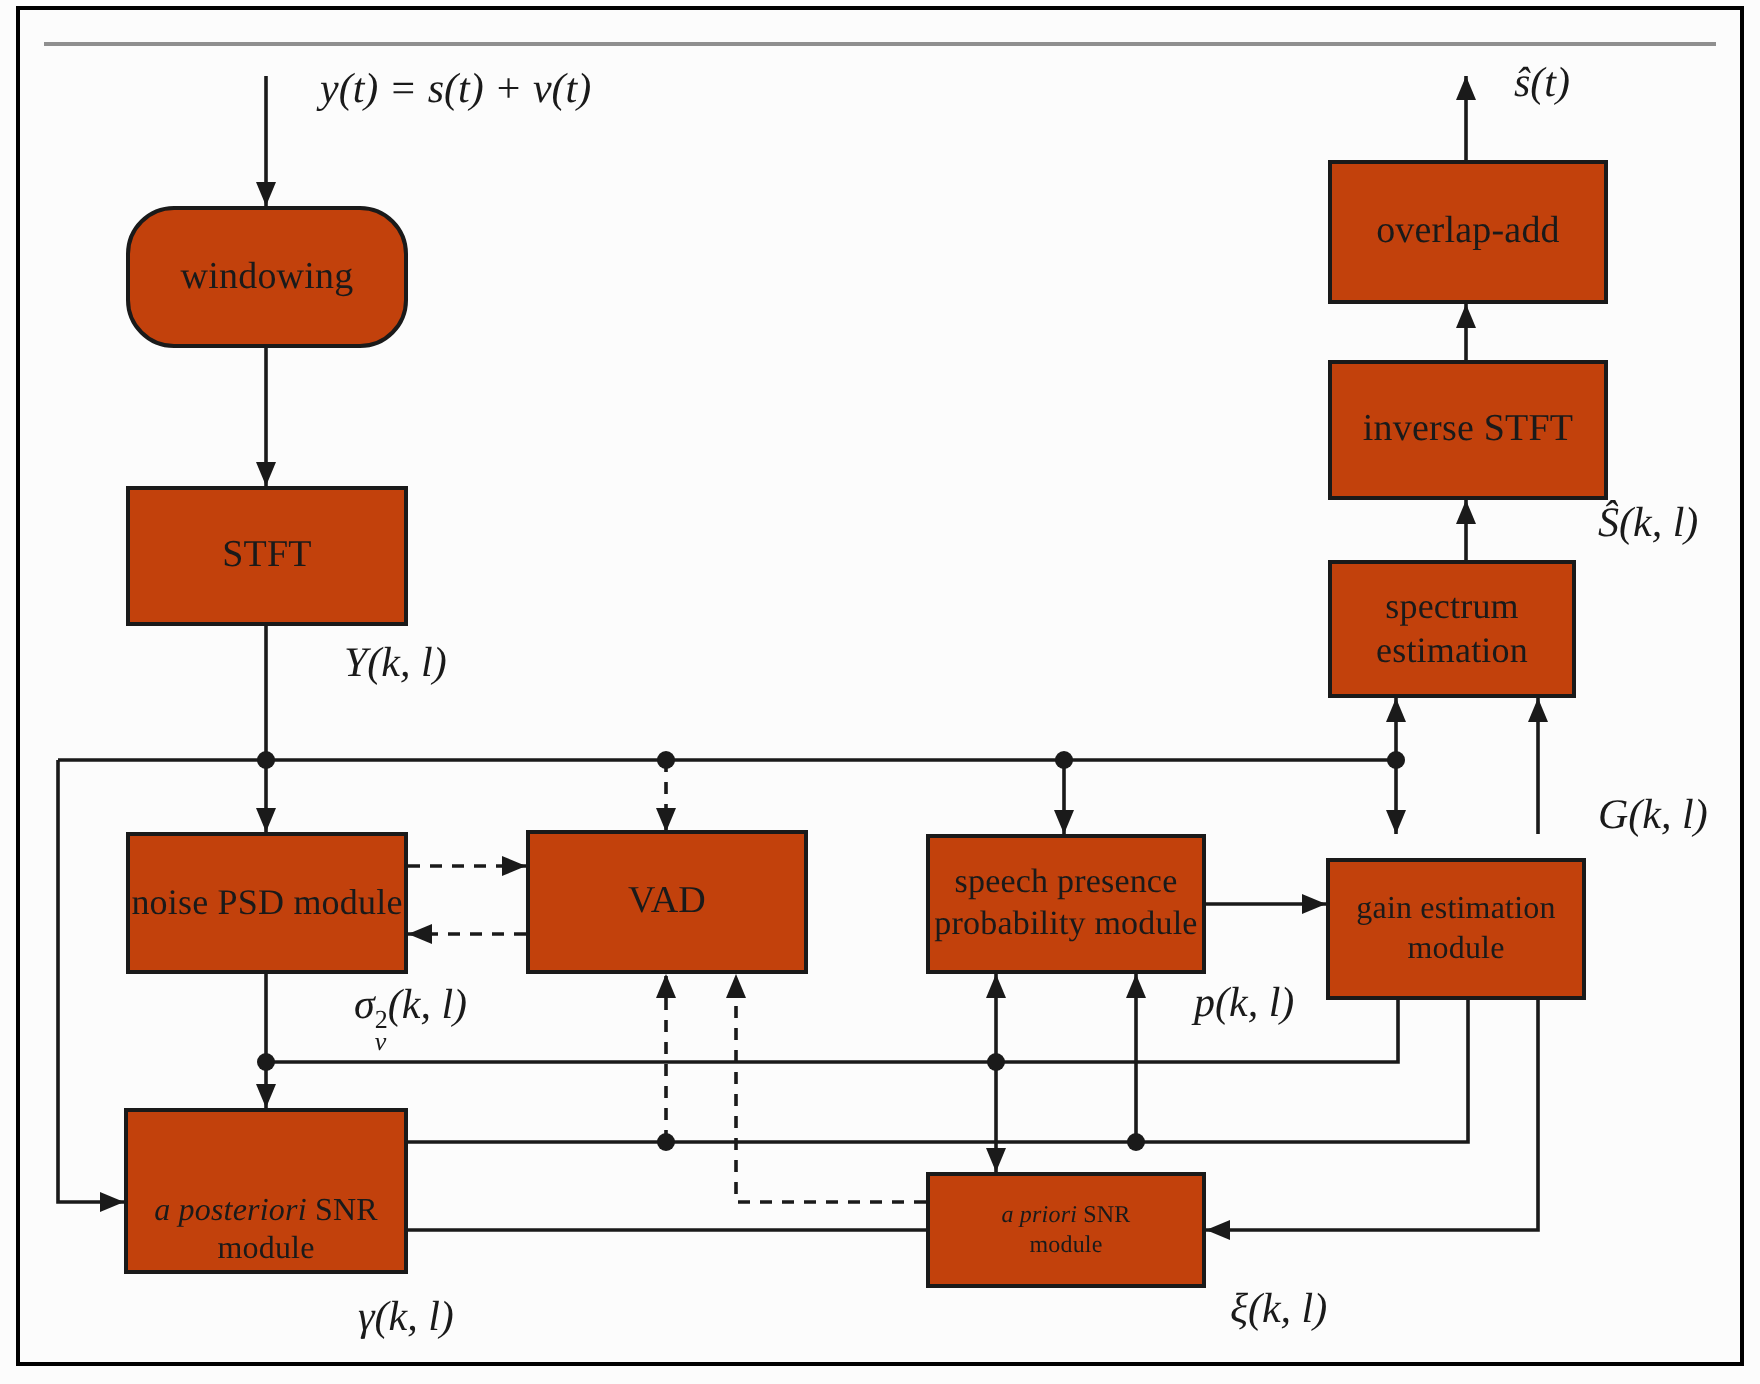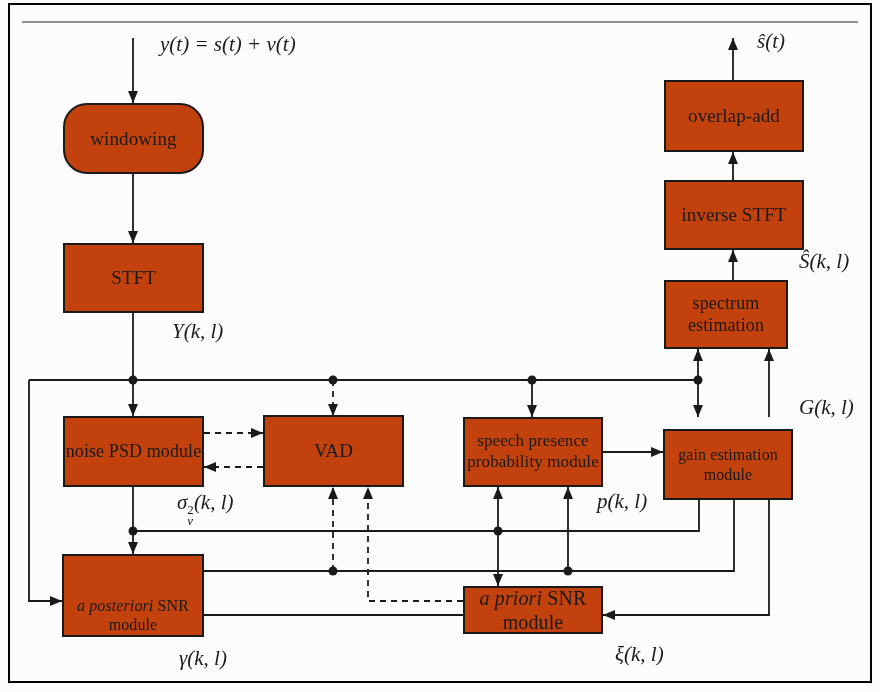--- a/index.html
+++ b/index.html
@@ -126,21 +126,21 @@
   <div class="box" style="left:663px; top:417px; width:130px; height:71px; font-size:16px;margin-top:12px;">
     <div class="box-line">gain estimation</div>
     <div class="box-line">module</div>
   </div>
 
   <div class="box" style="left:62px; top:554px; width:142px; height:83px; font-size:16px;justify-content:flex-end;">
     <div class="box-line"><i>a posteriori</i><span> SNR</span></div>
     <div class="box-line">module</div>
   </div>
 
-  <div class="box" style="left:463px; top:586px; width:140px; height:48px; font-size:20px;">
+  <div class="box" style="left:463px; top:586px; width:140px; height:58px; font-size:12px;">
     <div class="box-line"><i>a priori</i><span> SNR</span></div>
     <div class="box-line">module</div>
   </div>
 
   <div class="box" style="left:664px; top:280px; width:124px; height:69px; font-size:18px;">
     <div class="box-line">spectrum</div>
     <div class="box-line">estimation</div>
   </div>
 
   <div class="box" style="left:664px; top:180px; width:140px; height:70px;">

